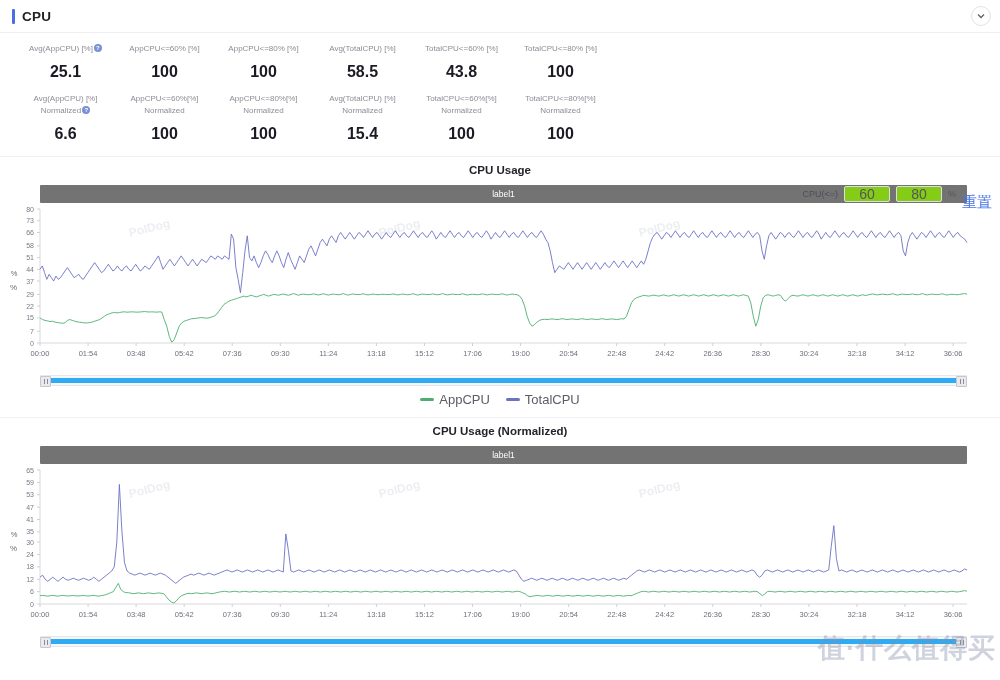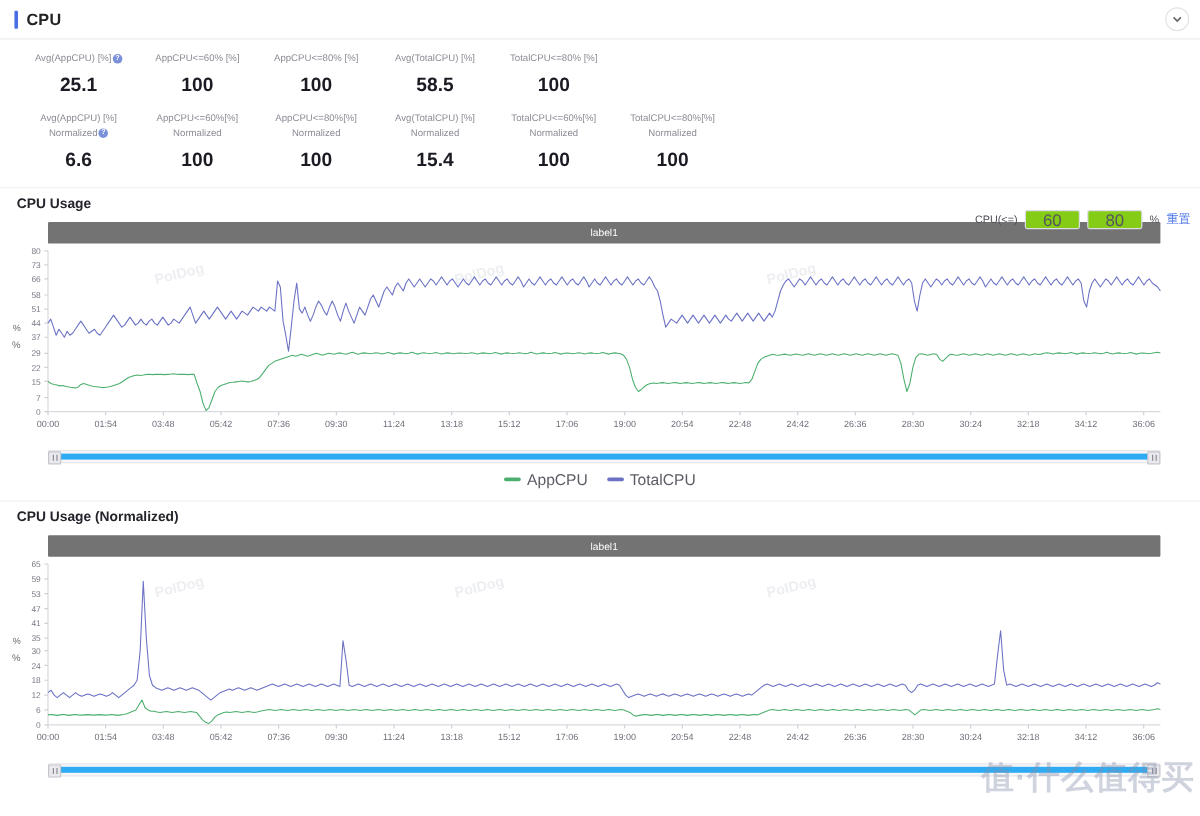--- a/index.html
+++ b/index.html
@@ -54,38 +54,38 @@
     background: #7a90d8; color: #fff; font-size: 6px; line-height: 8px;
     text-align: center; vertical-align: 1px; margin-left: 1px; font-weight: 700;
   }
   .metric-row.second { margin-top: 11px; }
 
   
   .section { position: relative; margin-top: 8px; }
   .section-head {
     position: relative; height: 24px;
     display: flex; align-items: center;
-    padding-left: 14px;
     border-top: 1px solid #f0f0f4;
     padding-top: 3px;
+    justify-content: center;
   }
   .section-title { font-size: 11.5px; font-weight: 700; color: #23232b; }
   .cpu-controls {
     position: absolute; right: 8px; top: 18px;
     display: flex; align-items: center; gap: 6px;
     font-size: 9px; color: #4a4a55;
   }
   .cpu-controls .lbl { font-size: 9px; color: #4d4d58; }
   .num-input {
     width: 46px; height: 16px; border: 1px solid #dcdce4; border-radius: 2px;
     background: #84cc16; font-size: 14px; color: #55555f; text-align: center;
     line-height: 14px; font-family: "Liberation Sans", sans-serif;
   }
   .pct { font-size: 9px; color: #55555f; }
-  .reset-link { font-size: 10px; color: #4a74e8; cursor: pointer; }
+  .reset-link { font-size: 15px; color: #4a74e8; cursor: pointer; margin-top: 18px; }
 
   
   .label-bar {
     margin: 5px 33px 0 40px;
     height: 18px; background: #737373; border-radius: 1px;
     display: flex; align-items: center; justify-content: center;
     color: #fff; font-size: 8.5px;
   }
 
   
@@ -162,20 +162,24 @@
           <div class="metric-label">AppCPU&lt;=60% [%]</div>
           <div class="metric-value">100</div>
         </div>
         <div class="metric">
           <div class="metric-label">AppCPU&lt;=80% [%]</div>
           <div class="metric-value">100</div>
         </div>
         <div class="metric">
           <div class="metric-label">Avg(TotalCPU) [%]</div>
           <div class="metric-value">58.5</div>
+        </div>
+        <div class="metric">
+          <div class="metric-label">TotalCPU&lt;=60% [%]</div>
+          <div class="metric-value">43.8</div>
         </div>
         <div class="metric">
           <div class="metric-label">TotalCPU&lt;=80% [%]</div>
           <div class="metric-value">100</div>
         </div>
       </div>
     <div class="metric-row second" id="row2">
         <div class="metric first">
           <div class="metric-label">Avg(AppCPU) [%]<span class="sub">Normalized<span class="help-icon">?</span></span></div>
           <div class="metric-value">6.6</div>

